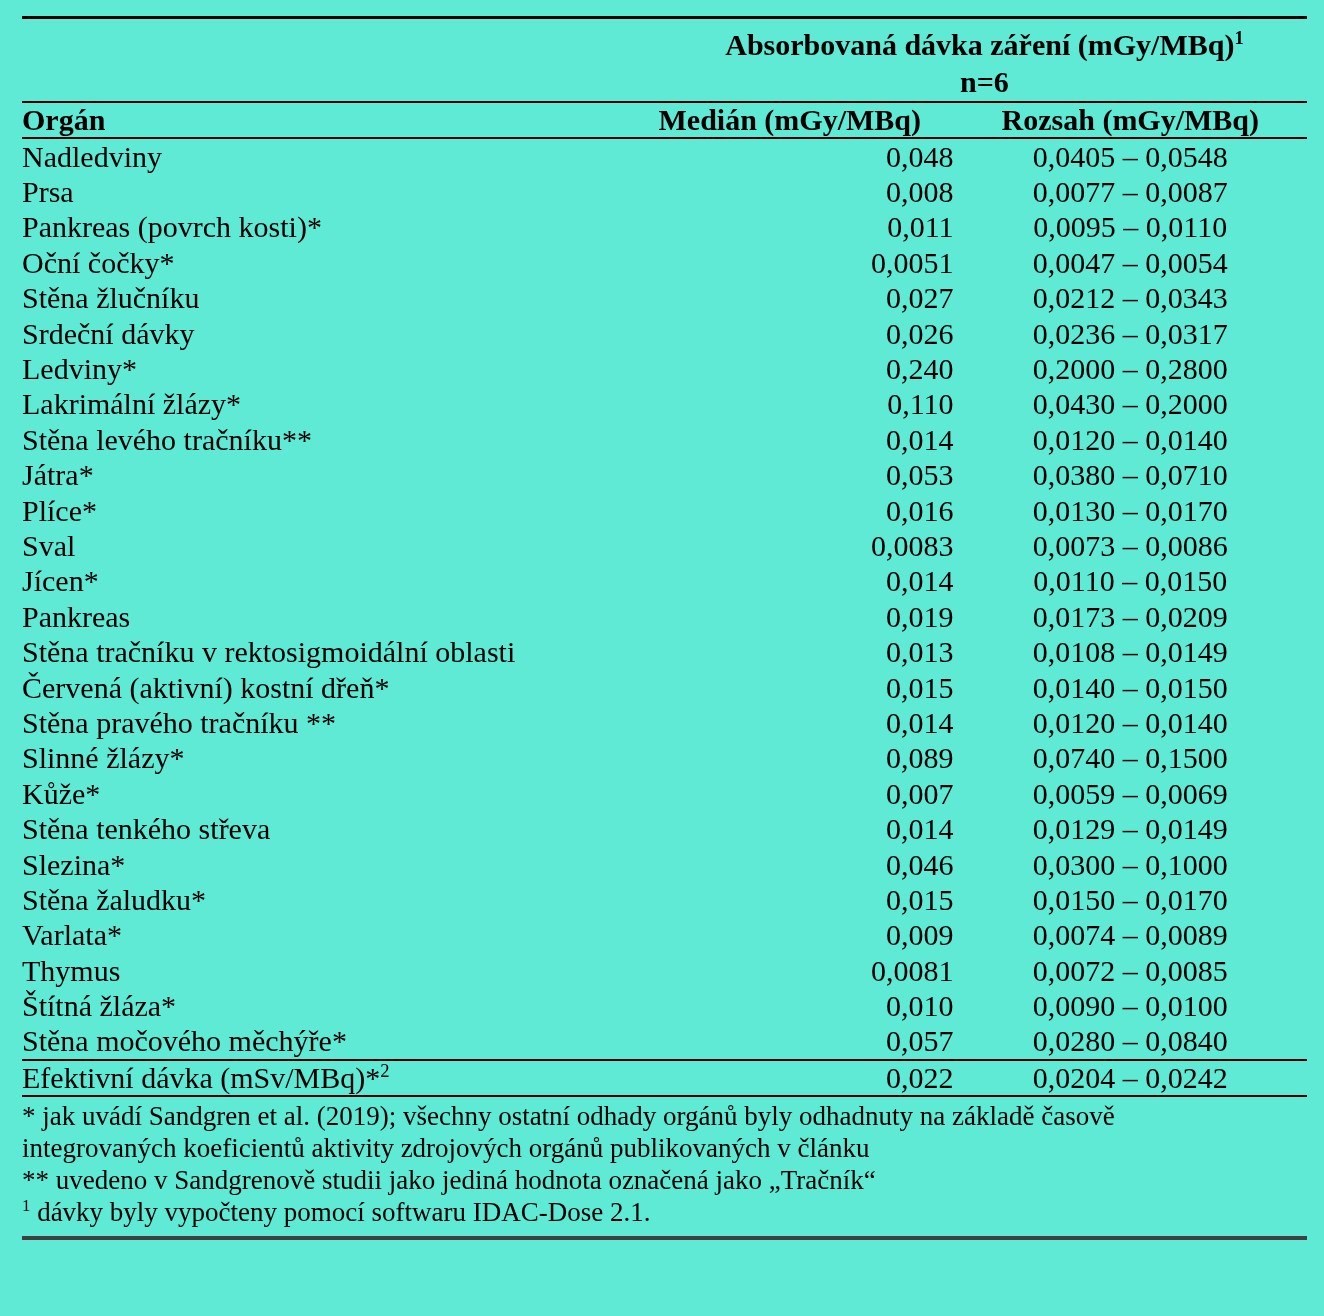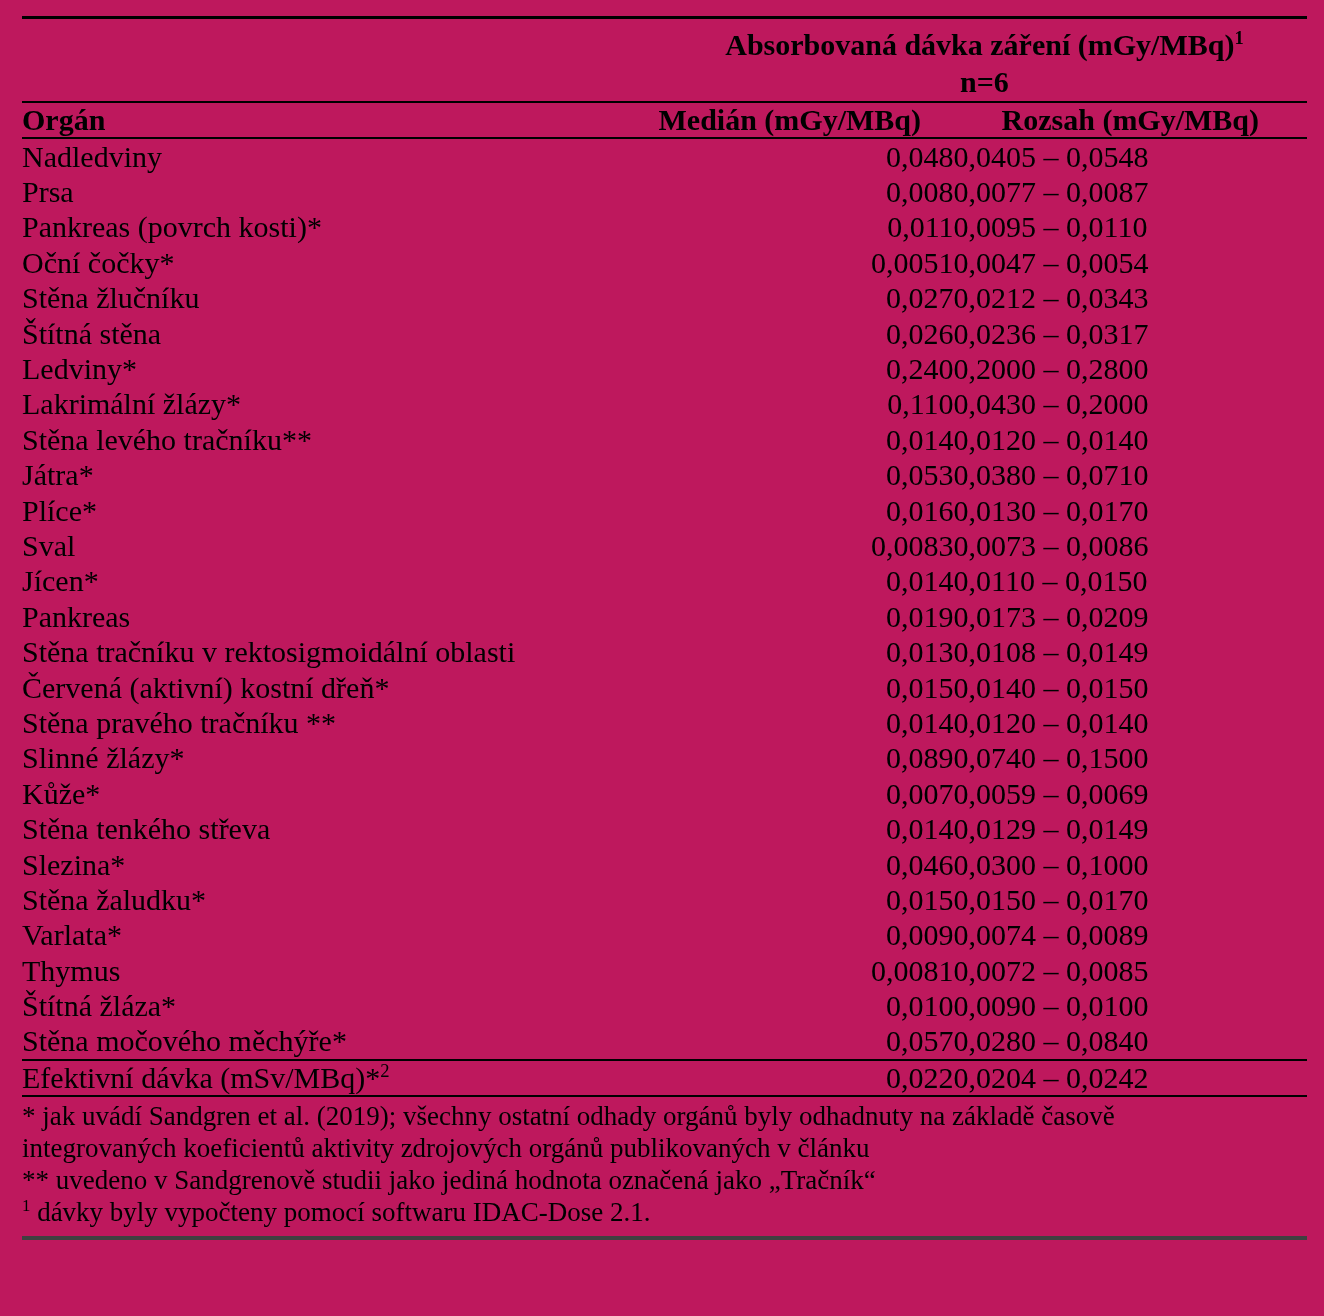--- a/index.html
+++ b/index.html
@@ -7,21 +7,21 @@
     padding: 0;
     background: #ffffff;
     color: #000000;
   }
   .page {
     width: 1324px;
     height: 1316px;
     box-sizing: border-box;
     padding: 16px 0 0 22px;
     font-family: "Liberation Serif", "DejaVu Serif", serif;
-    background: #be185d;
+    background: #5eead4;
     overflow: hidden;
   }
   table.dose-table {
     border-collapse: collapse;
     table-layout: fixed;
     width: 1285px;
     border-top: 3px solid #000;
   }
   col.c1 { width: 47%; }
   col.c2 { width: 25.5%; }
@@ -53,21 +53,21 @@
 
   tbody.data-rows td, tbody.summary td {
     font-size: 30px;
     padding: 0;
     white-space: nowrap;
     vertical-align: middle;
   }
   tbody.data-rows td { height: 35.4px; }
   td.organ-cell { text-align: left; padding-left: 12px; }
   td.median-cell { text-align: right; }
-  td.range-cell { padding-left: 22px; }
+  td.range-cell { text-align: center; padding-left: 22px; }
 
   tbody.summary td {
     border-top: 2px solid #000;
     border-bottom: 2px solid #000;
     height: 34px;
   }
 
   sup {
     font-size: 62%;
     line-height: 0;
@@ -132,21 +132,21 @@
           <td class="organ-cell">Oční čočky*</td>
           <td class="median-cell">0,0051</td>
           <td class="range-cell">0,0047 – 0,0054</td>
         </tr>
         <tr>
           <td class="organ-cell">Stěna žlučníku</td>
           <td class="median-cell">0,027</td>
           <td class="range-cell">0,0212 – 0,0343</td>
         </tr>
         <tr>
-          <td class="organ-cell">Štítná stěna</td>
+          <td class="organ-cell">Srdeční dávky</td>
           <td class="median-cell">0,026</td>
           <td class="range-cell">0,0236 – 0,0317</td>
         </tr>
         <tr>
           <td class="organ-cell">Ledviny*</td>
           <td class="median-cell">0,240</td>
           <td class="range-cell">0,2000 – 0,2800</td>
         </tr>
         <tr>
           <td class="organ-cell">Lakrimální žlázy*</td>

